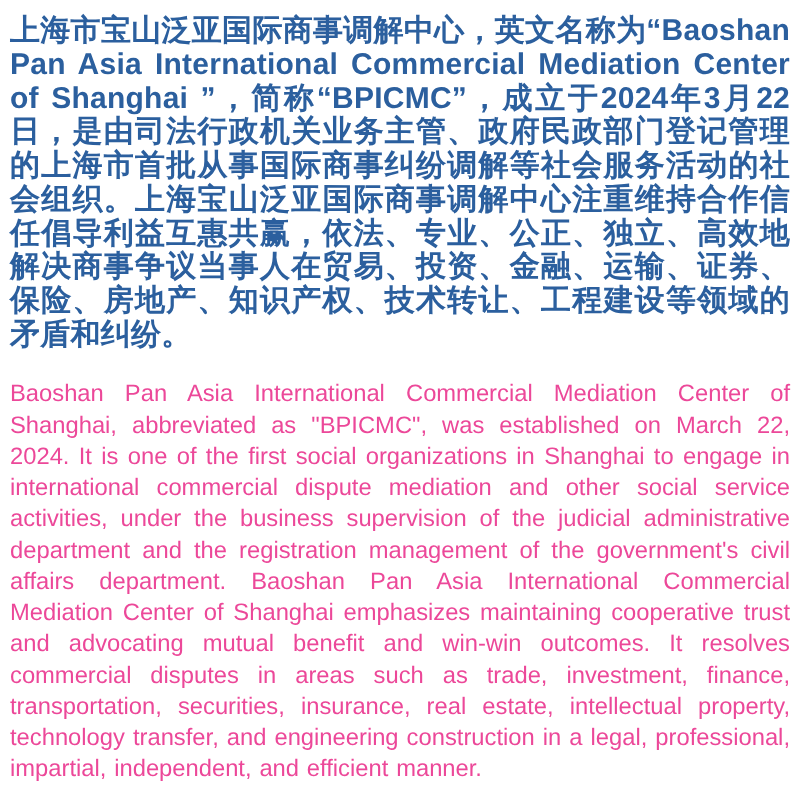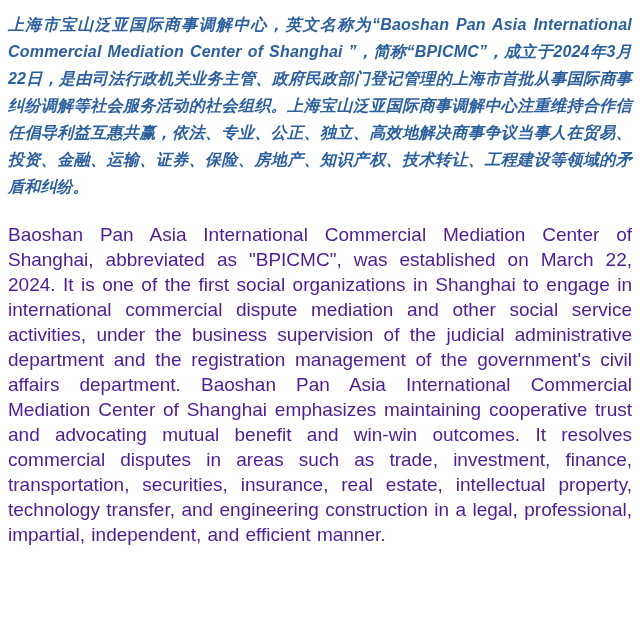--- a/index.html
+++ b/index.html
@@ -14,35 +14,34 @@
   }
   .article {
     box-sizing: border-box;
     width: 640px;
     padding: 11px 8px 0 8px;
   }
   .para-cn {
     margin: 0;
     font-family: "Liberation Sans", "DejaVu Sans", sans-serif;
     font-weight: 700;
-    font-size: 16px;
+    font-size: 24px;
     line-height: 27px;
     color: #2b5f9e;
     text-align: justify;
     text-justify: inter-ideograph;
     letter-spacing: 0.2px;
-    font-style: italic;
   }
   .para-en {
     margin: 22px 0 0 0;
     font-family: "Liberation Sans", "DejaVu Sans", sans-serif;
     font-weight: 400;
     font-size: 19px;
     line-height: 25px;
-    color: #4c1d95;
+    color: #ec4899;
     text-align: justify;
   }
   
   .para-cn, .para-en {
     word-spacing: 1px;
   }
 </style>
 </head>
 <body>
 

